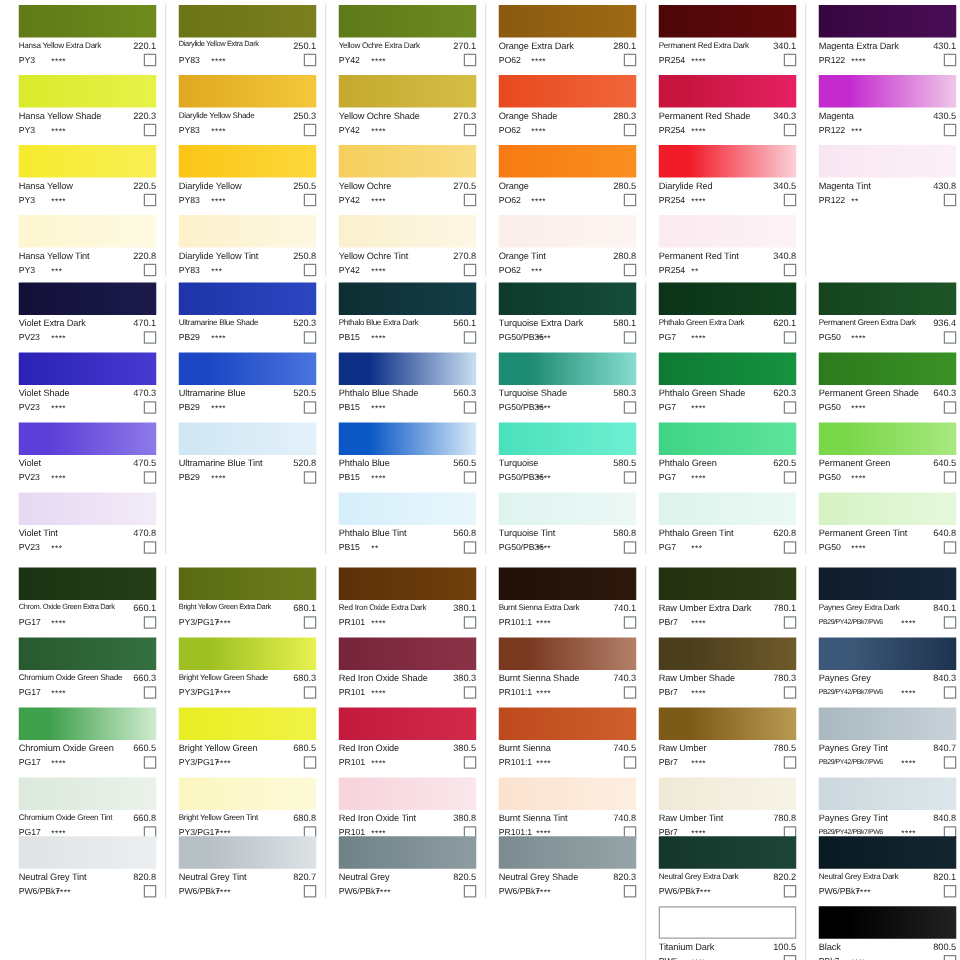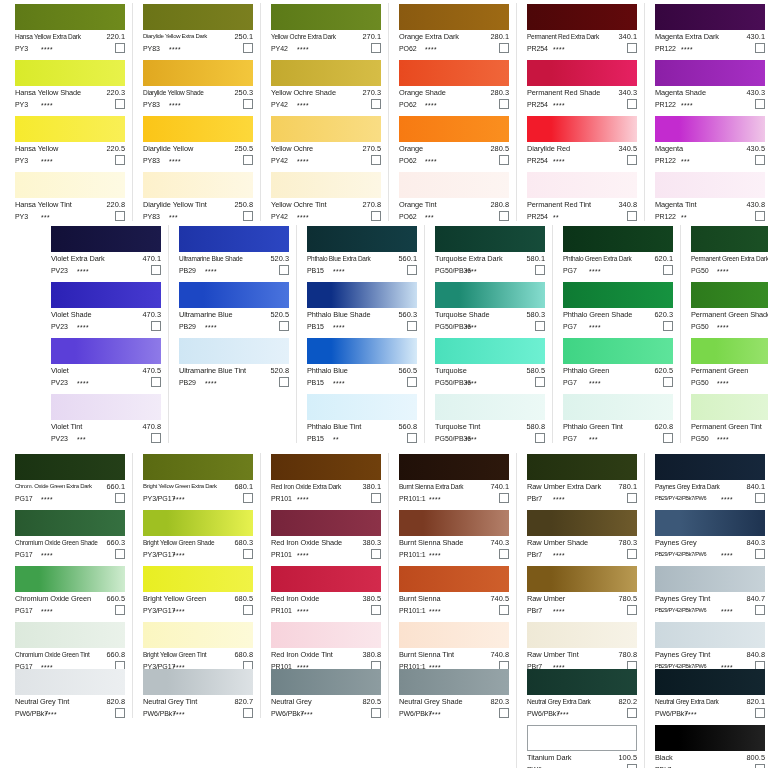--- a/index.html
+++ b/index.html
@@ -402,34 +402,20 @@
               <span class="code">430.1</span>
             </div>
             <div class="line2">
               <span class="pig">PR122</span>
               <span class="stars" style="left: 26px;">****</span>
               <span class="box"></span>
             </div>
           </div>
         </div>
         <div class="cell">
-          <div class="swatch" style="background: linear-gradient(to right, rgb(139, 31, 166), rgb(167, 47, 196));"></div>
-          <div class="meta">
-            <div class="line1">
-              <span class="nm">Magenta Shade</span>
-              <span class="code">430.3</span>
-            </div>
-            <div class="line2">
-              <span class="pig">PR122</span>
-              <span class="stars" style="left: 26px;">****</span>
-              <span class="box"></span>
-            </div>
-          </div>
-        </div>
-        <div class="cell">
           <div class="swatch" style="background: linear-gradient(to right, rgb(195, 43, 207) 0%, rgb(195, 43, 207) 22%, rgb(240, 198, 232) 100%);"></div>
           <div class="meta">
             <div class="line1">
               <span class="nm">Magenta</span>
               <span class="code">430.5</span>
             </div>
             <div class="line2">
               <span class="pig">PR122</span>
               <span class="stars" style="left: 26px;">***</span>
               <span class="box"></span>
@@ -446,21 +432,21 @@
             <div class="line2">
               <span class="pig">PR122</span>
               <span class="stars" style="left: 26px;">**</span>
               <span class="box"></span>
             </div>
           </div>
         </div>
         <div class="vsep" style="left: 4px; height: 218px;"></div>
       </div>
     </div>
-    <div class="block" style="top: 222px; padding-left: 36px;">
+    <div class="block" style="top: 222px;">
       <div class="col">
         <div class="cell">
           <div class="swatch" style="background: linear-gradient(to right, rgb(18, 16, 56), rgb(27, 26, 75));"></div>
           <div class="meta">
             <div class="line1">
               <span class="nm">Violet Extra Dark</span>
               <span class="code">470.1</span>
             </div>
             <div class="line2">
               <span class="pig">PV23</span>

